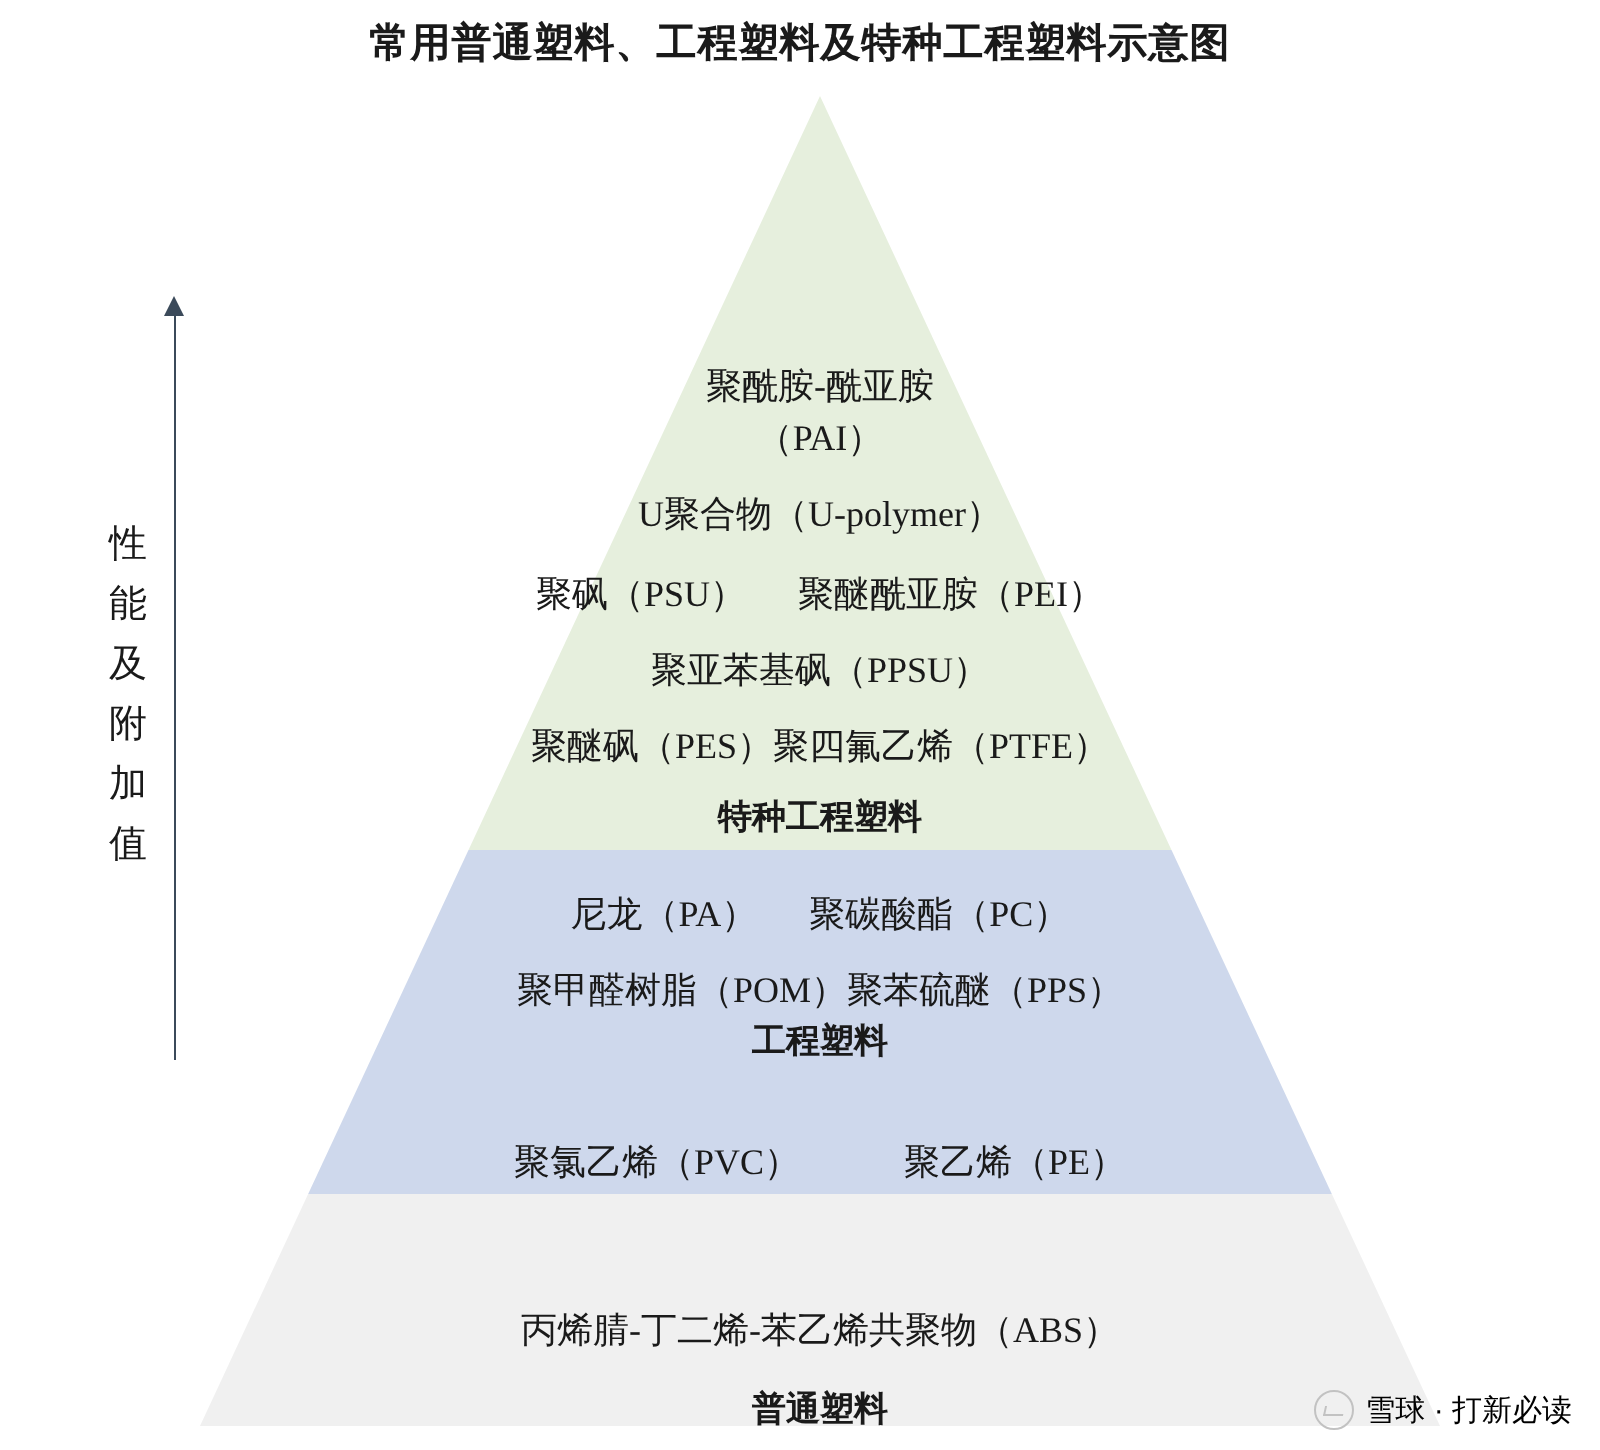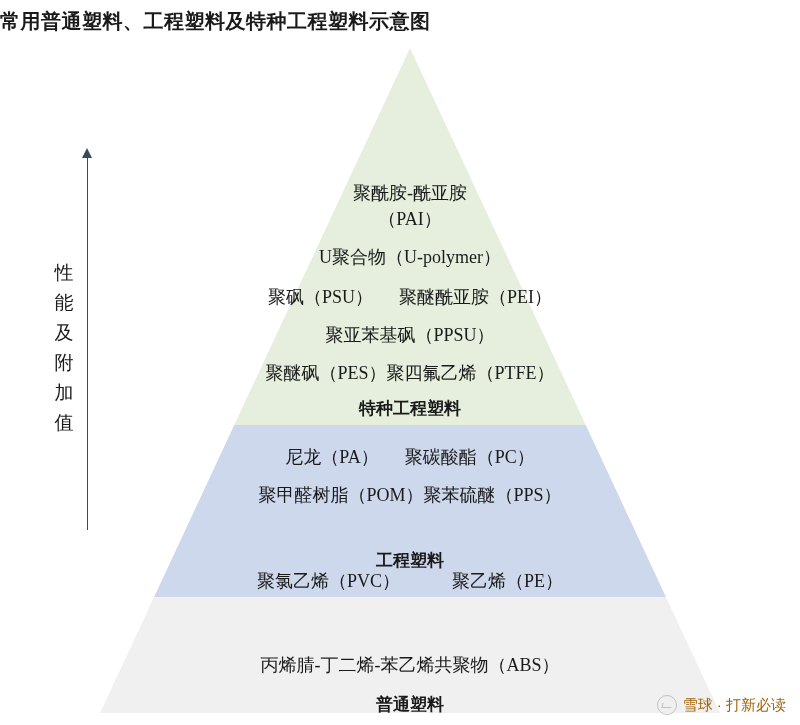--- a/index.html
+++ b/index.html
@@ -14,20 +14,21 @@
     color: #1a1a1a;
     overflow: hidden;
     position: relative;
   }
 
   #page-title {
     position: absolute;
     top: 8px;
     left: 0;
     width: 800px;
+    text-align: center;
     font-size: 20px;
     font-weight: bold;
     letter-spacing: 0.5px;
   }
 
   
   #axis {
     position: absolute;
     left: 48px;
     top: 150px;
@@ -146,21 +147,21 @@
   }
 
   
   #watermark {
     position: absolute;
     right: 14px;
     bottom: 10px;
     display: flex;
     align-items: center;
     gap: 6px;
-    color: #a16207;
+    color: #000000;
     font-size: 15px;
     font-family: "Liberation Sans", sans-serif;
   }
   #watermark .wm-icon {
     width: 18px;
     height: 18px;
     border-radius: 50%;
     border: 1.5px solid #c2c2c2;
     position: relative;
     flex: none;
@@ -220,21 +221,21 @@
     <span>聚醚砜（PES）</span><span>聚四氟乙烯（PTFE）</span>
   </div>
   <div class="row cat" style="top:348px;">特种工程塑料</div>
 
   <div class="row" style="top:396px;">
     <span>尼龙（PA）</span><span class="gap"></span><span>聚碳酸酯（PC）</span>
   </div>
   <div class="row" style="top:434px;">
     <span>聚甲醛树脂（POM）</span><span>聚苯硫醚（PPS）</span>
   </div>
-  <div class="row cat" style="top:500px;">工程塑料</div>
+  <div class="row cat" style="top:460px;">工程塑料</div>
 
   <div class="row" style="top:520px;">
     <span>聚氯乙烯（PVC）</span><span class="gap"></span><span class="gap"></span><span>聚乙烯（PE）</span>
   </div>
   <div class="row" style="top:604px;">丙烯腈-丁二烯-苯乙烯共聚物（ABS）</div>
   <div class="row cat" style="top:644px;">普通塑料</div>
 </div>
 
 <div id="watermark">
   <span class="wm-icon"></span>

